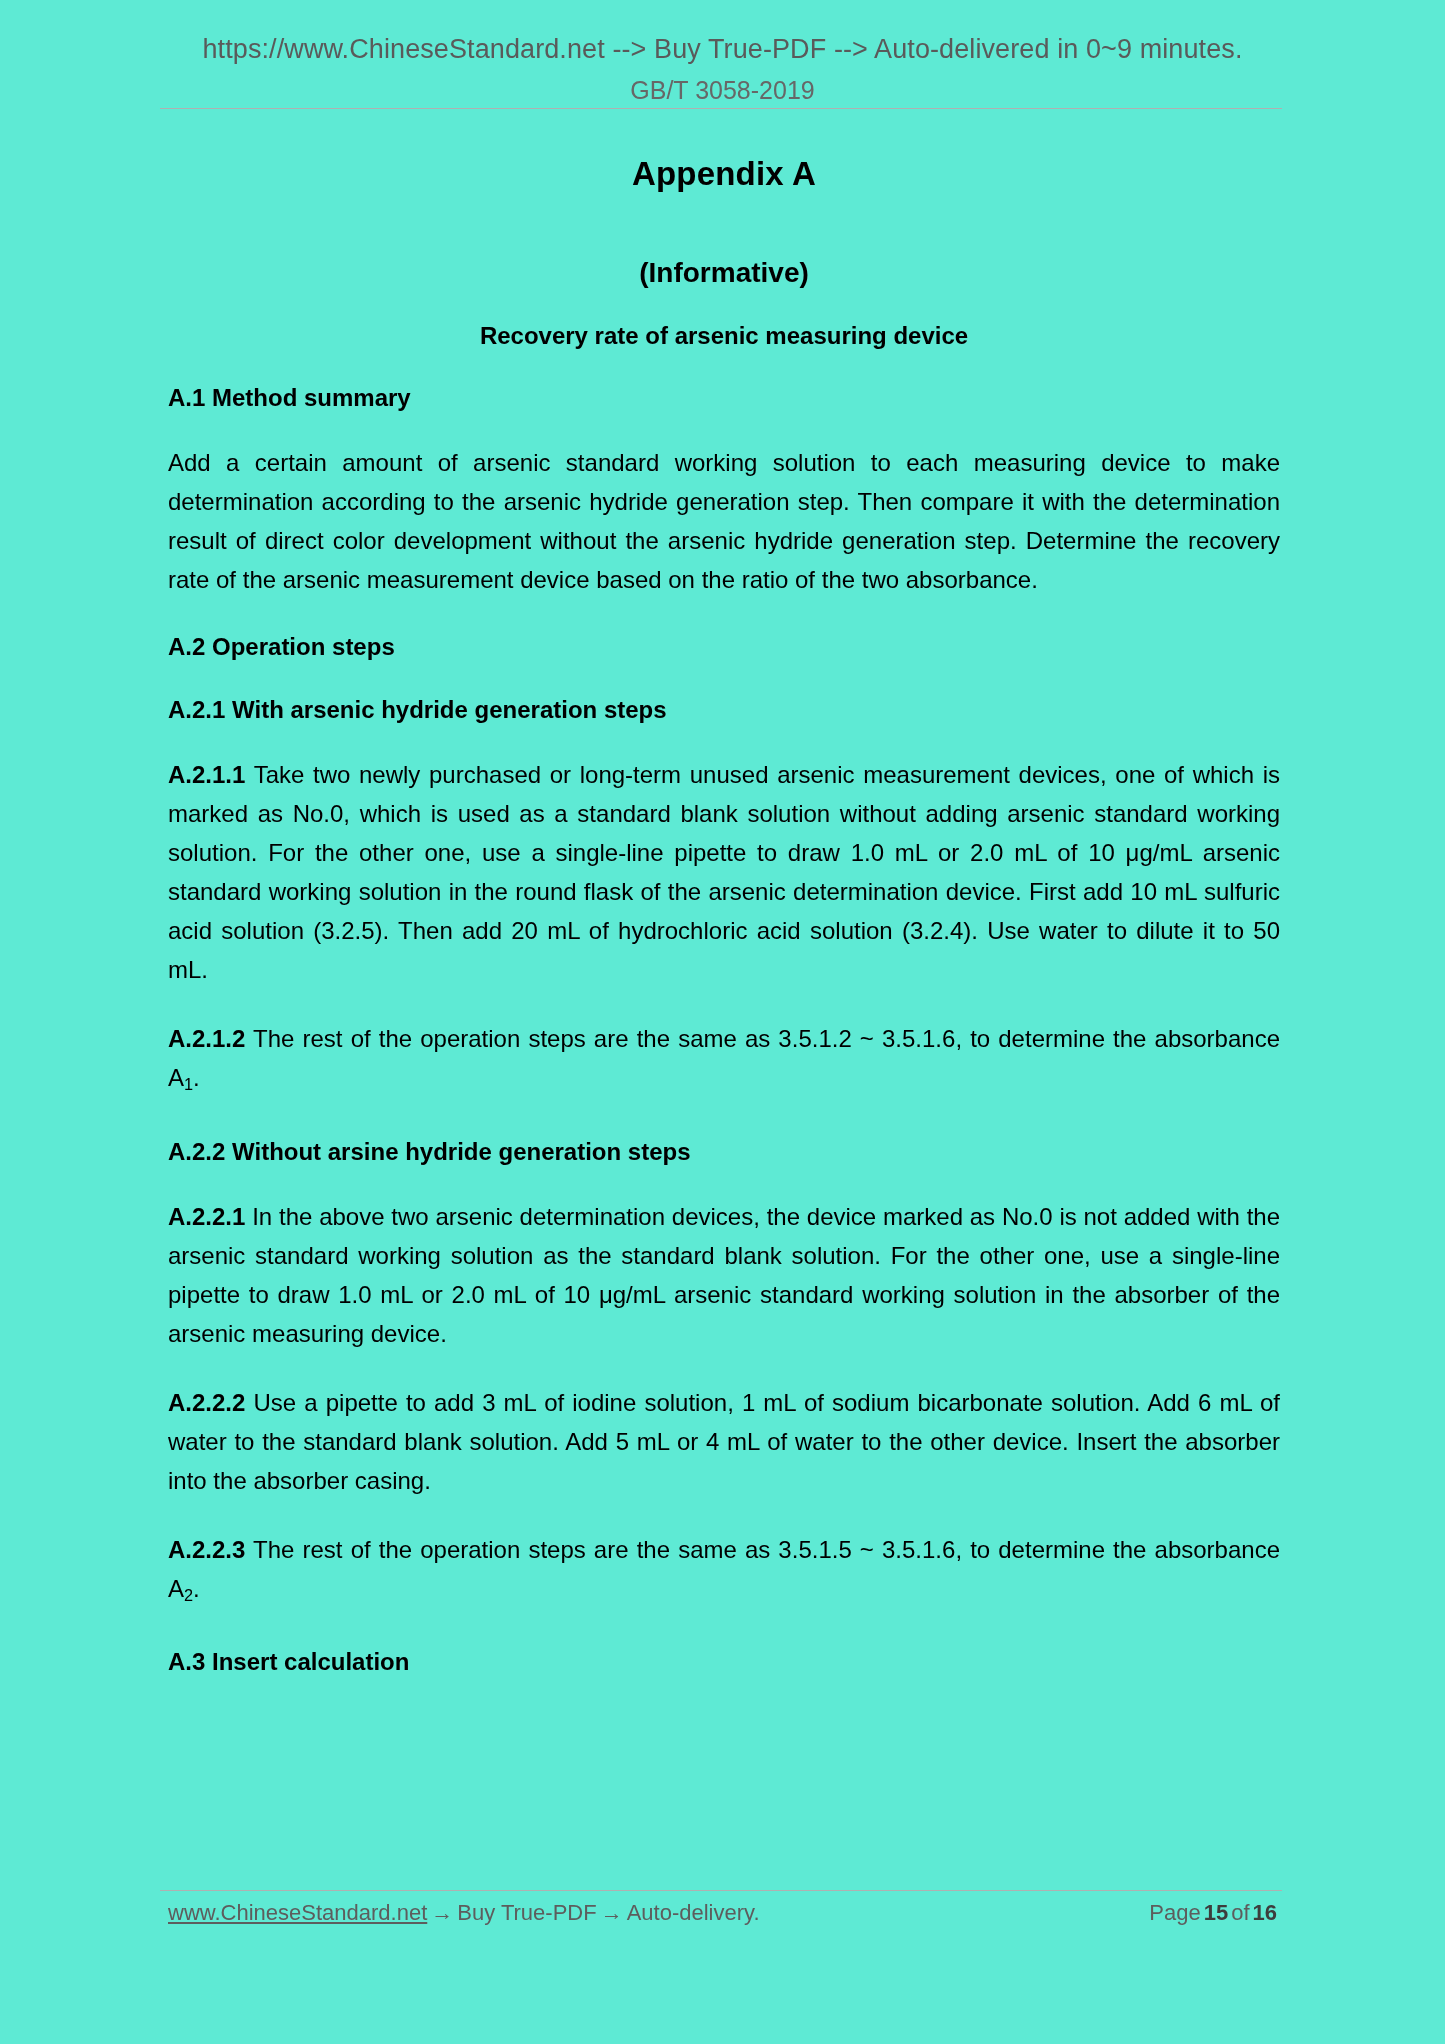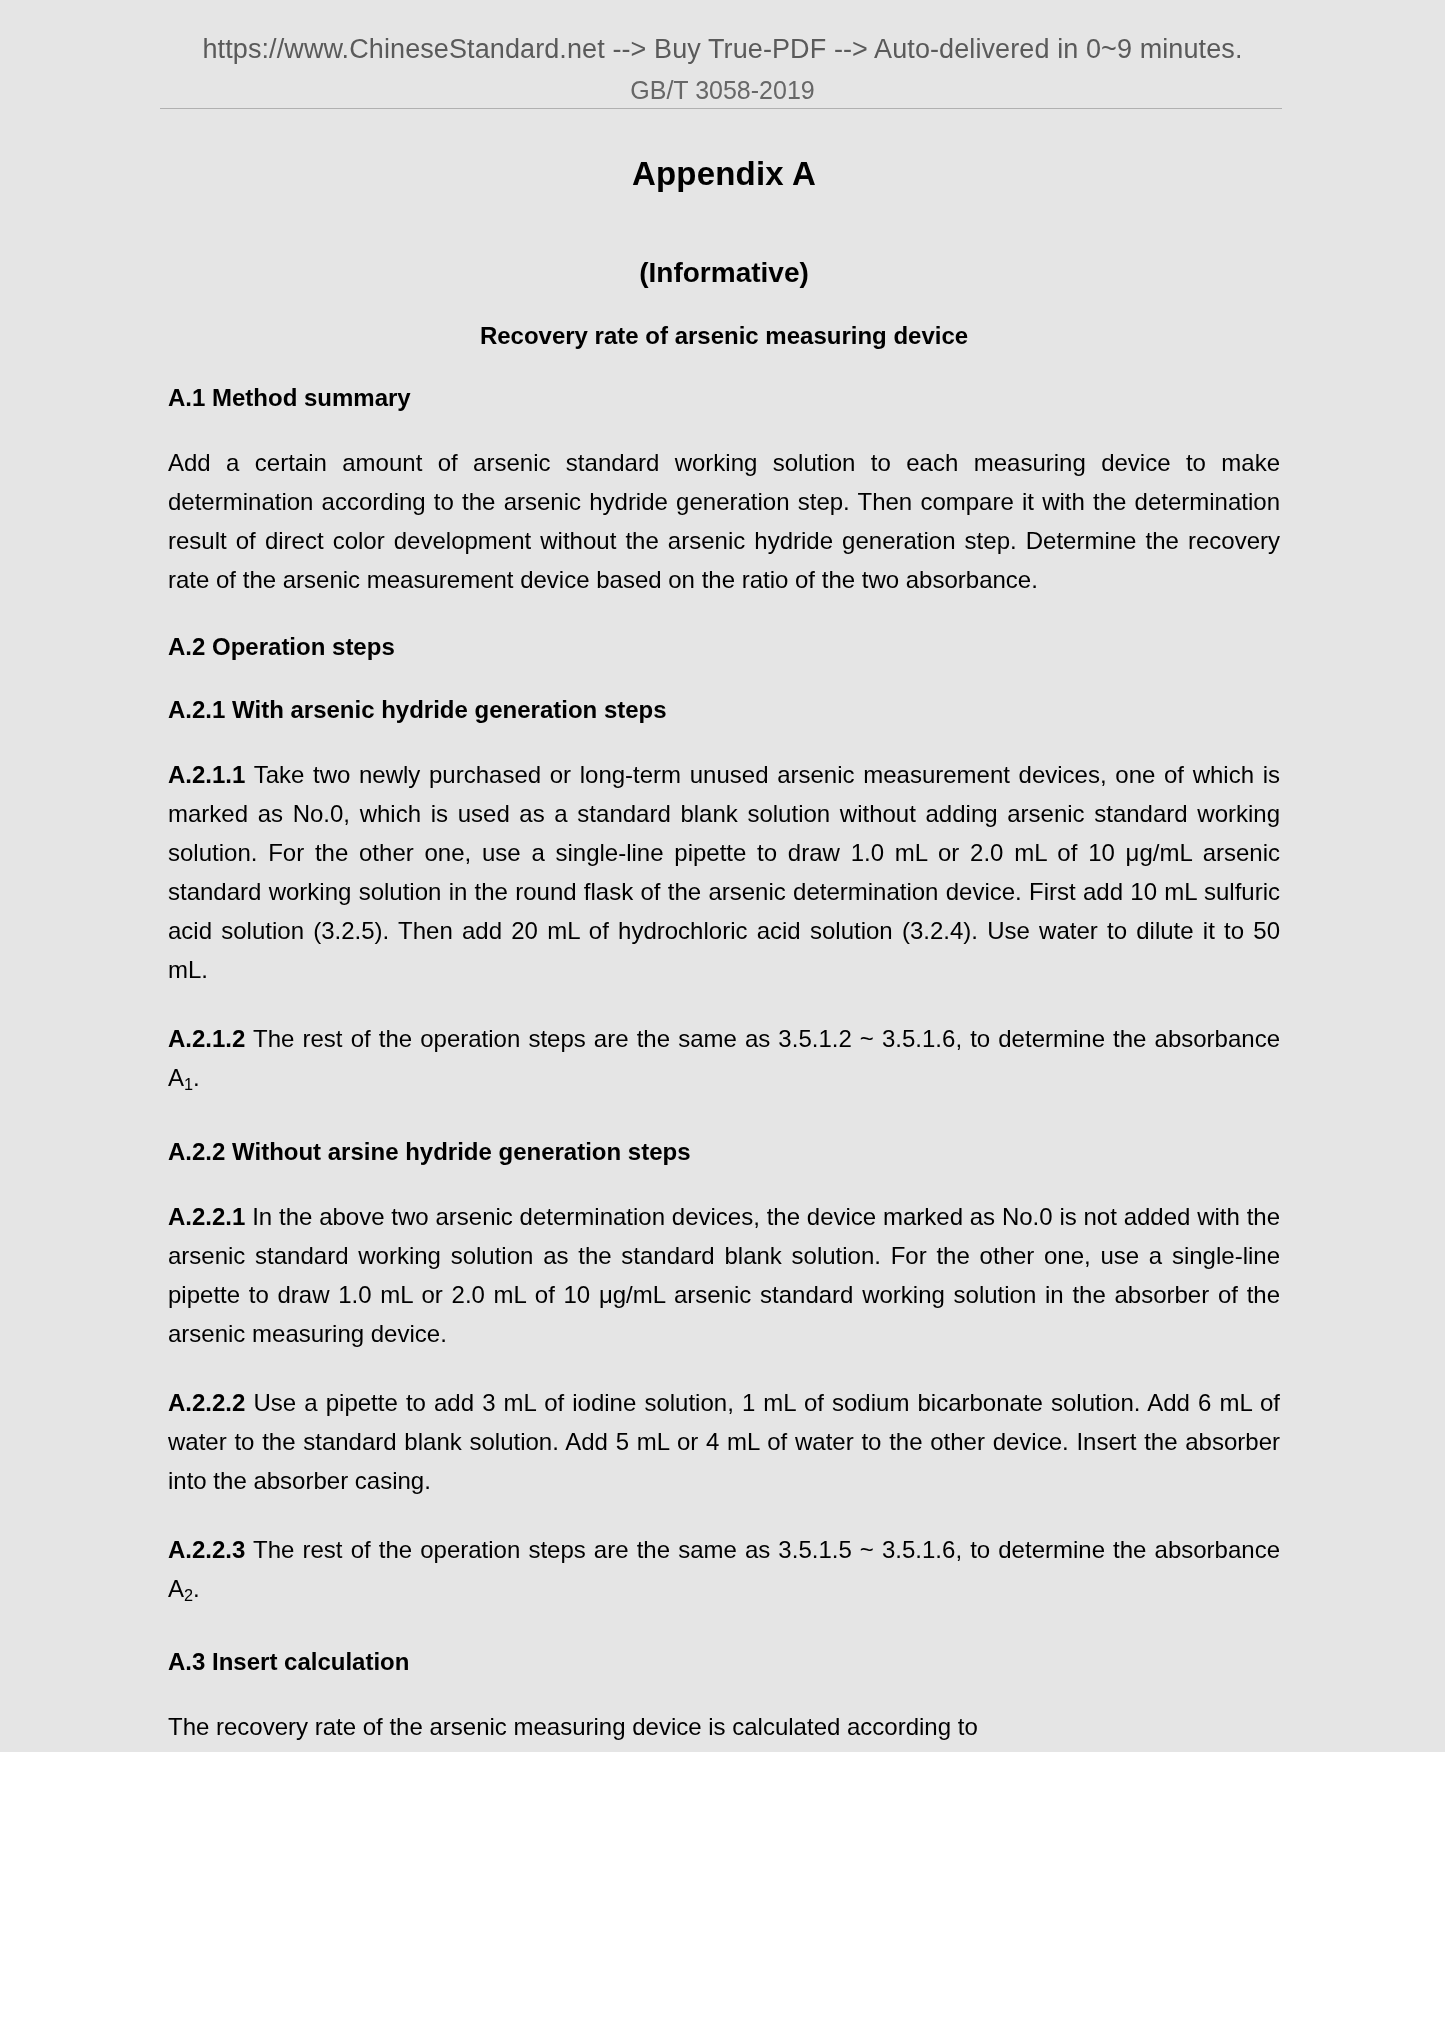--- a/index.html
+++ b/index.html
@@ -7,22 +7,22 @@
     padding: 0;
     background: #ffffff;
   }
   body {
     font-family: "Liberation Sans", sans-serif;
     color: #000000;
   }
   .page {
     position: relative;
     width: 1445px;
-    height: 1752px;
-    background: #e5e5e5;
+    height: 2044px;
+    background: #5eead4;
     box-sizing: border-box;
     overflow: hidden;
   }
   .watermark {
     position: absolute;
     top: 34px;
     left: 0;
     width: 100%;
     text-align: center;
     font-size: 27px;
@@ -158,21 +158,20 @@
 
     <h2 class="heading">A.2.2 Without arsine hydride generation steps</h2>
 
     <p class="body-text"><span class="lead">A.2.2.1</span> <span>In the above two arsenic determination devices, the device marked as No.0 is not added with the arsenic standard working solution as the standard blank solution. For the other one, use a single-line pipette to draw 1.0 mL or 2.0 mL of 10 μg/mL arsenic standard working solution in the absorber of the arsenic measuring device.</span></p>
 
     <p class="body-text"><span class="lead">A.2.2.2</span> <span>Use a pipette to add 3 mL of iodine solution, 1 mL of sodium bicarbonate solution. Add 6 mL of water to the standard blank solution. Add 5 mL or 4 mL of water to the other device. Insert the absorber into the absorber casing.</span></p>
 
     <p class="body-text"><span class="lead">A.2.2.3</span> <span>The rest of the operation steps are the same as 3.5.1.5 ~ 3.5.1.6, to determine the absorbance A</span><sub>2</sub><span>.</span></p>
 
     <h2 class="heading">A.3 Insert calculation</h2>
-    <p class="body-text">The recovery rate of the arsenic measuring device is calculated according to</p>
 
   </div>
 
   <div class="rule-bottom"></div>
 
   <div class="footer">
     <div class="footer-left"><a class="footer-link" href="#">www.ChineseStandard.net</a><span class="footer-arrow">→</span><span>Buy True-PDF</span><span class="footer-arrow">→</span><span>Auto-delivery.</span></div>
     <div class="footer-right"><span>Page</span><b>15</b><span>of</span><b>16</b></div>
   </div>
 

